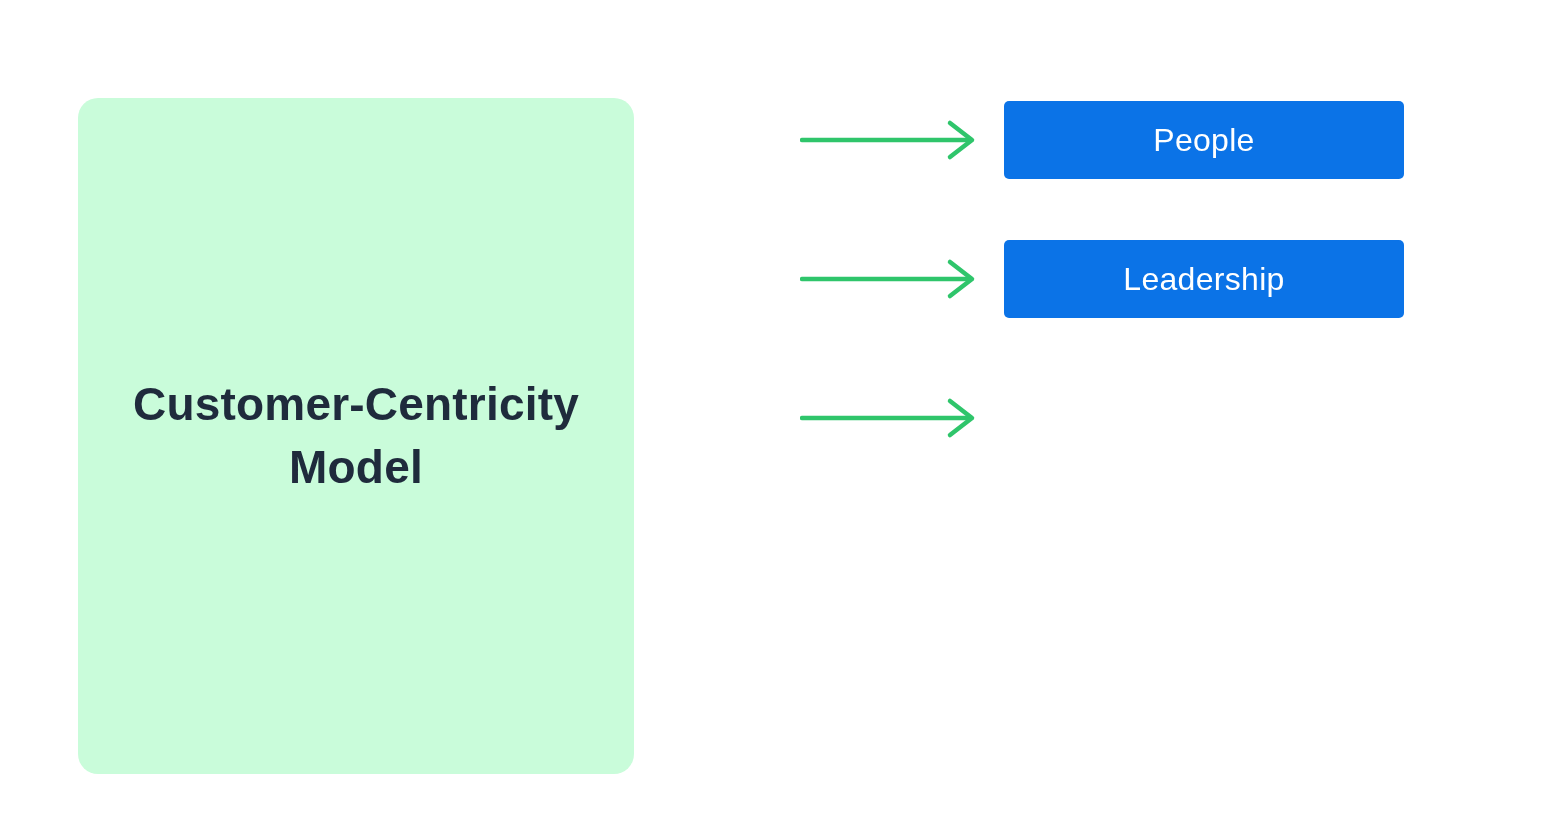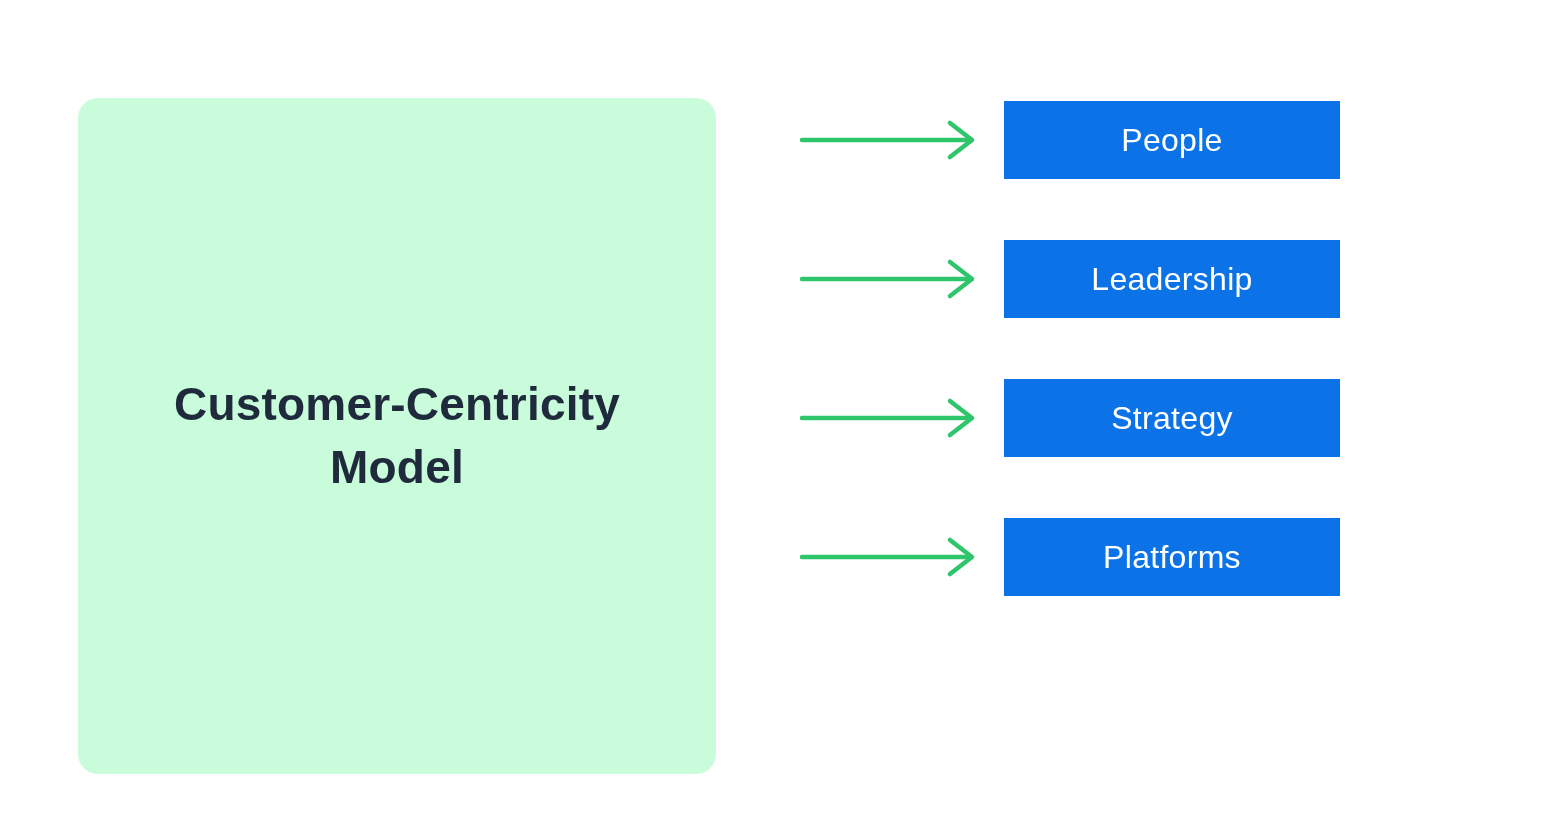--- a/index.html
+++ b/index.html
@@ -13,21 +13,21 @@
   .canvas {
     position: relative;
     width: 1562px;
     height: 832px;
     background: #ffffff;
   }
   .panel {
     position: absolute;
     left: 78px;
     top: 98px;
-    width: 638px;
+    width: 556px;
     height: 676px;
     background: #c9fcda;
     border-radius: 20px;
     display: flex;
     align-items: center;
     justify-content: center;
   }
   .panel-title {
     width: 560px;
     text-align: center;
@@ -50,24 +50,24 @@
     align-items: center;
     height: 78px;
   }
   .arrow {
     width: 204px;
     height: 44px;
     flex: 0 0 204px;
     display: block;
   }
   .node {
-    width: 336px;
+    width: 400px;
     height: 78px;
     background: #0b73e7;
-    border-radius: 0;
+    border-radius: 5px;
     display: flex;
     align-items: center;
     justify-content: center;
   }
   .node-label {
     color: #ffffff;
     font-size: 32px;
     font-weight: 400;
     letter-spacing: 0.3px;
   }
@@ -101,30 +101,18 @@
       <div class="node">
         <span class="node-label">Leadership</span>
       </div>
     </div>
 
     <div class="row">
       <svg class="arrow" viewBox="0 0 204 44" xmlns="http://www.w3.org/2000/svg">
         <line x1="2" y1="22" x2="168" y2="22" stroke="#2fc56b" stroke-width="4.5" stroke-linecap="round"></line>
         <polyline points="150,5 172,22 150,39" fill="none" stroke="#2fc56b" stroke-width="4.5" stroke-linecap="round" stroke-linejoin="round"></polyline>
       </svg>
-      <div class="node">
-        <span class="node-label">Strategy</span>
-      </div>
     </div>
 
 
-    <div class="row">
-      <svg class="arrow" viewBox="0 0 204 44" xmlns="http://www.w3.org/2000/svg">
-        <line x1="2" y1="22" x2="168" y2="22" stroke="#2fc56b" stroke-width="4.5" stroke-linecap="round"></line>
-        <polyline points="150,5 172,22 150,39" fill="none" stroke="#2fc56b" stroke-width="4.5" stroke-linecap="round" stroke-linejoin="round"></polyline>
-      </svg>
-      <div class="node">
-        <span class="node-label">Platforms</span>
-      </div>
-    </div>
 
   </div>
 </div>
 
 </body></html>

